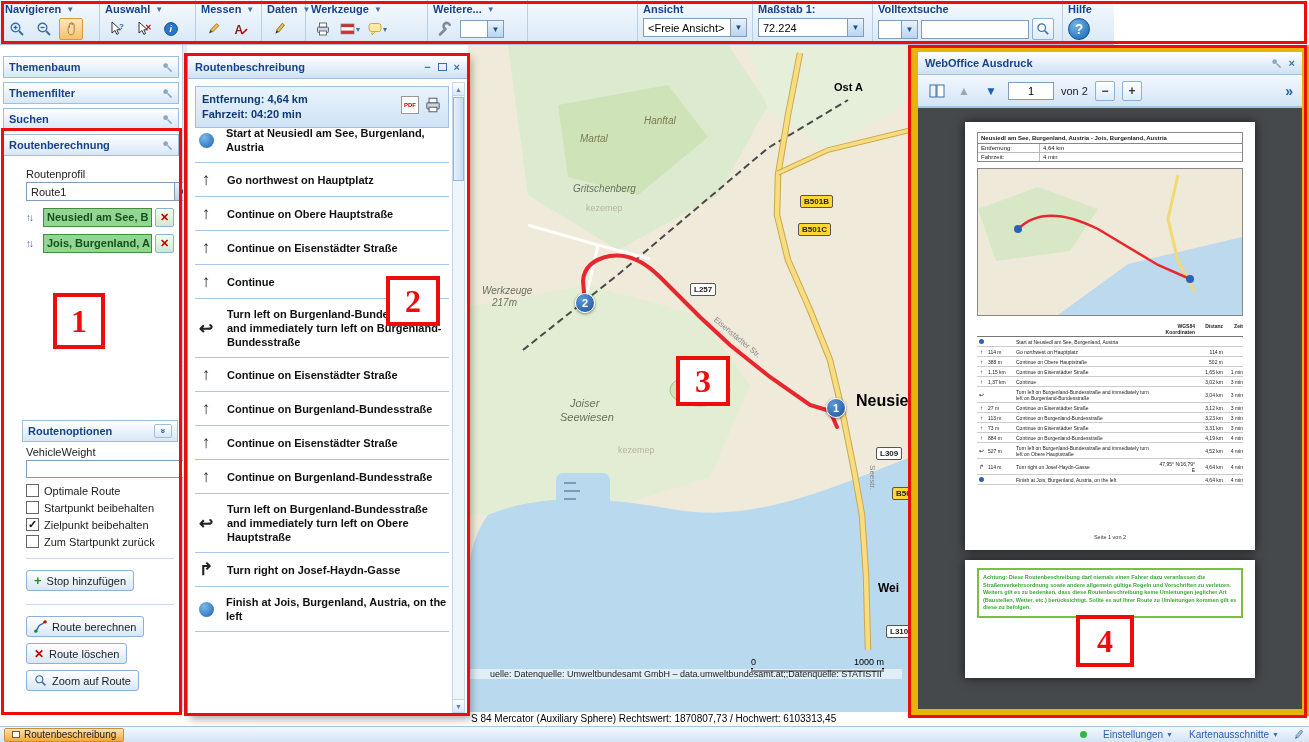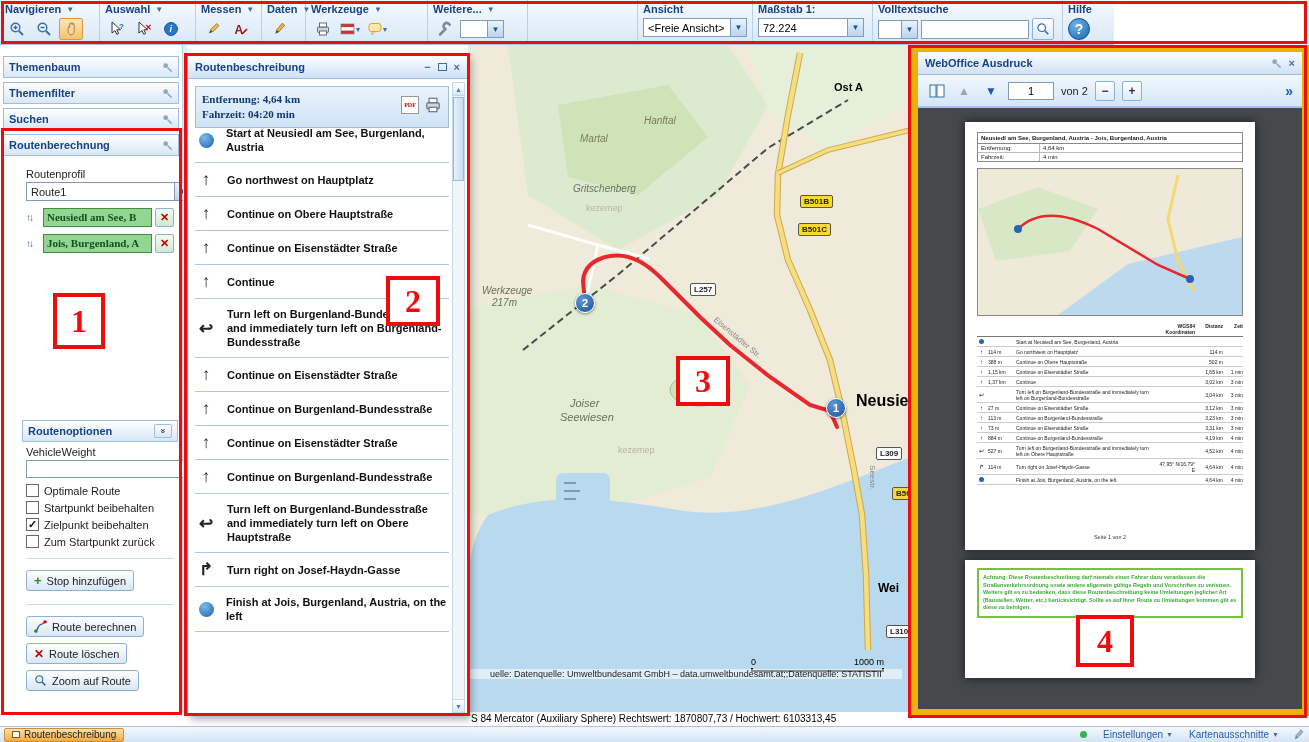--- a/index.html
+++ b/index.html
@@ -33,21 +33,21 @@
     border-right:1px solid #c0d4ea; padding:11px 2px 0 2px; }
   .side-head { height:22px; margin:0 1px 4px 1px; background:linear-gradient(#ffffff,#d7e7f7);
     border:1px solid #9fbede; color:#15428b; font-weight:bold; font-size:11px;
     display:flex; align-items:center; justify-content:space-between; padding:0 5px; }
   .pin { flex:0 0 auto; }
   .side-section { padding:4px 6px 0 24px; font-size:11px; color:#222; }
   .field-label { margin:4px 0 2px 0; font-size:11px; color:#222; }
   .route-row { display:flex; align-items:center; gap:3px; margin:7px 0; }
   .updown-icon { color:#2a62b8; font-weight:bold; font-size:10px; letter-spacing:-2px; flex:0 0 14px; }
   .route-point { flex:1; background:#93d693; border:1px solid #3f8f3f; color:#14501c;
-    font-weight:bold; font-size:11px; padding:2px 3px; white-space:nowrap; overflow:hidden; height:19px;font-family:Liberation Serif, serif; }
+    font-weight:bold; font-size:11px; padding:2px 3px; white-space:nowrap; overflow:hidden; height:19px; }
   .map-x-btn { width:19px; height:19px; border:1px solid #8fb0d4; border-radius:2px;
     background:linear-gradient(#f0fff0,#cfe8cf); color:#c40000; font-weight:bold; font-size:11px;
     display:flex; align-items:center; justify-content:center; }
   .chev-btn { width:18px; height:14px; border:1px solid #9fbede; border-radius:2px;
     background:linear-gradient(#ffffff,#d7e7f7); color:#15428b; font-size:9px; font-weight:bold;
     display:flex; align-items:center; justify-content:center; }
   .chev-btn span { display:inline-block; transform:rotate(90deg); }
   .text-input { width:100%; border:1px solid #7f9db9; height:18px; font-size:11px; padding:0 3px; }
   .cbrow { display:flex; align-items:center; gap:5px; margin:4px 0; font-size:11px; color:#222; }
   .cb { width:13px; height:13px; border:1px solid #666; background:#fff; display:flex;
@@ -64,21 +64,21 @@
     font-size:8px; line-height:4px; text-align:center; }
 
   
   #route-panel { position:absolute; left:187px; top:55px; width:281px; height:661px;
     background:#fff; border:1px solid #7f9db9; box-shadow:3px 3px 8px rgba(0,0,0,.35); z-index:10; }
   .win-title { height:23px; background:linear-gradient(#fdfeff,#cfe1f5); border-bottom:1px solid #a0bfe0;
     display:flex; align-items:center; padding:0 7px; color:#15428b; font-weight:bold; font-size:11px; }
   .win-controls { margin-left:auto; display:flex; gap:7px; align-items:center; color:#3f6ea8; font-weight:bold; font-size:11px;}
   .win-box { width:9px; height:8px; border:1px solid #3f6ea8; }
   .route-header { margin:7px 18px 4px 7px; background:linear-gradient(#eaf3fc,#cfe3f6);
-    border:1px solid #9fc0e2; padding:5px 6px; display:flex; align-items:center;font-family:Liberation Serif, serif; }
+    border:1px solid #9fc0e2; padding:5px 6px; display:flex; align-items:center; }
   .route-header .rh-text { font-size:11px; font-weight:bold; color:#0f3a73; line-height:15px; }
   .rh-icons { margin-left:auto; display:flex; gap:5px; }
   .pdf-icon { width:18px; height:18px; background:#fff; border:1px solid #999; color:#c00;
     font-size:6px; font-weight:bold; display:flex; align-items:center; justify-content:center; }
   .steps { position:absolute; left:7px; right:18px; top:62px; bottom:2px; overflow:hidden; }
   .step { display:flex; gap:12px; padding:8px 2px; border-bottom:1px solid #a9c8e8; align-items:center; }
   .sicon { flex:0 0 18px; text-align:center; font-size:17px; line-height:17px; color:#222; font-weight:bold; }
   .sicon.start, .sicon.finish { width:15px; height:15px; flex:0 0 15px; margin-left:2px; border-radius:50%;
     background:radial-gradient(circle at 35% 30%,#7cb9ea,#1a61b0); }
   .stext { font-size:11px; font-weight:bold; color:#111; line-height:14px; }

